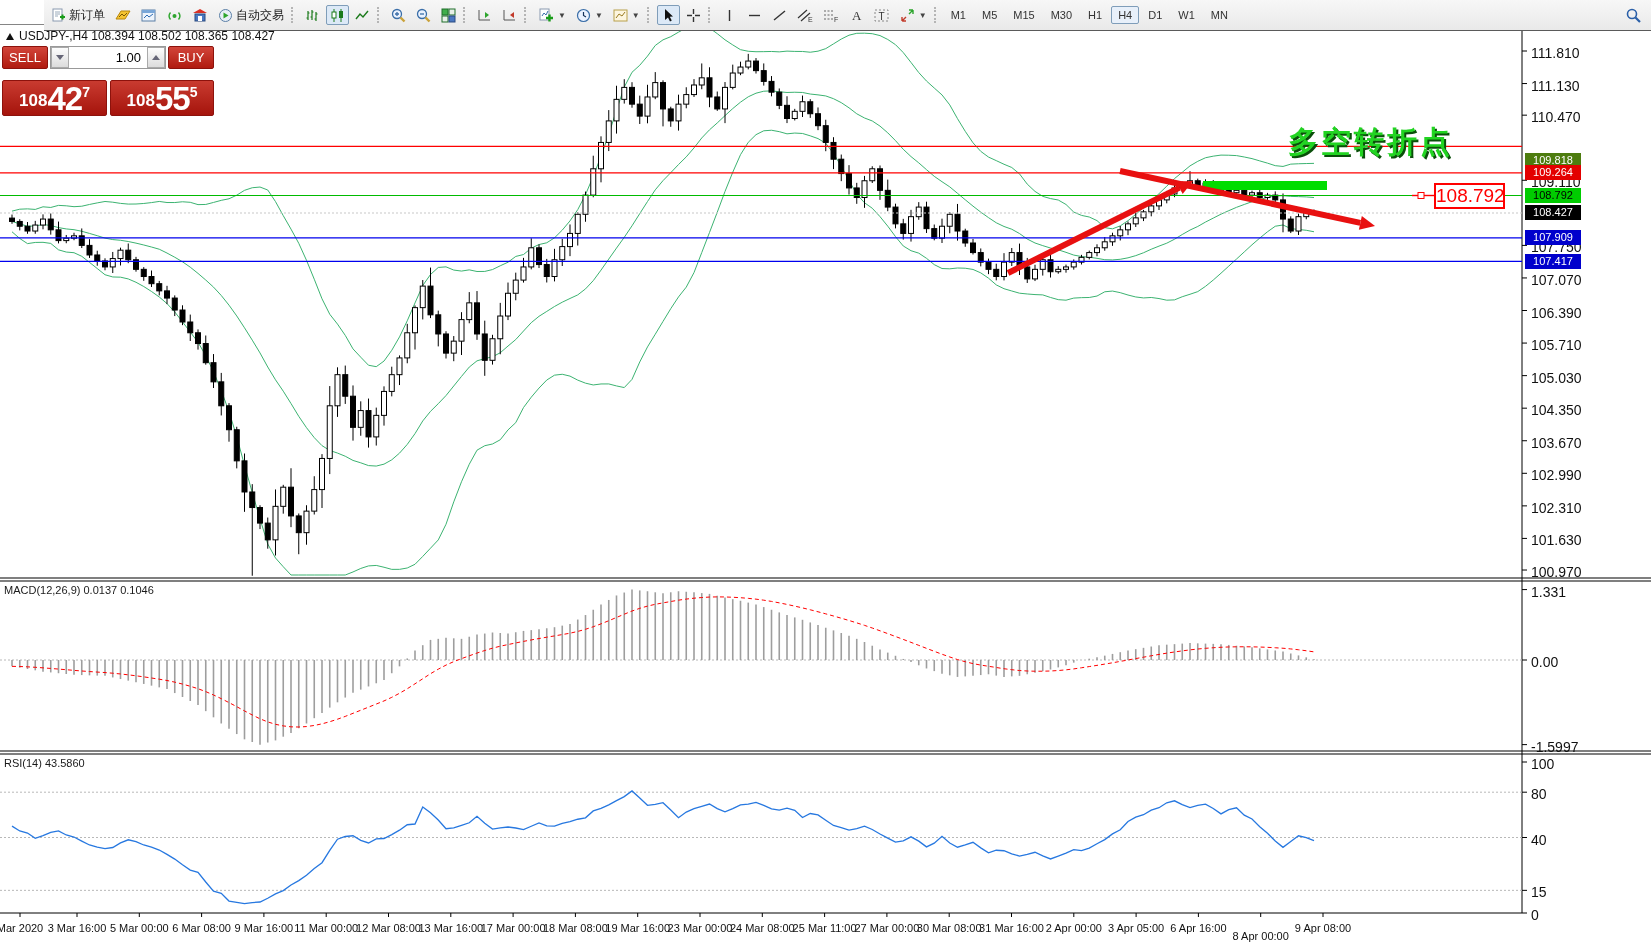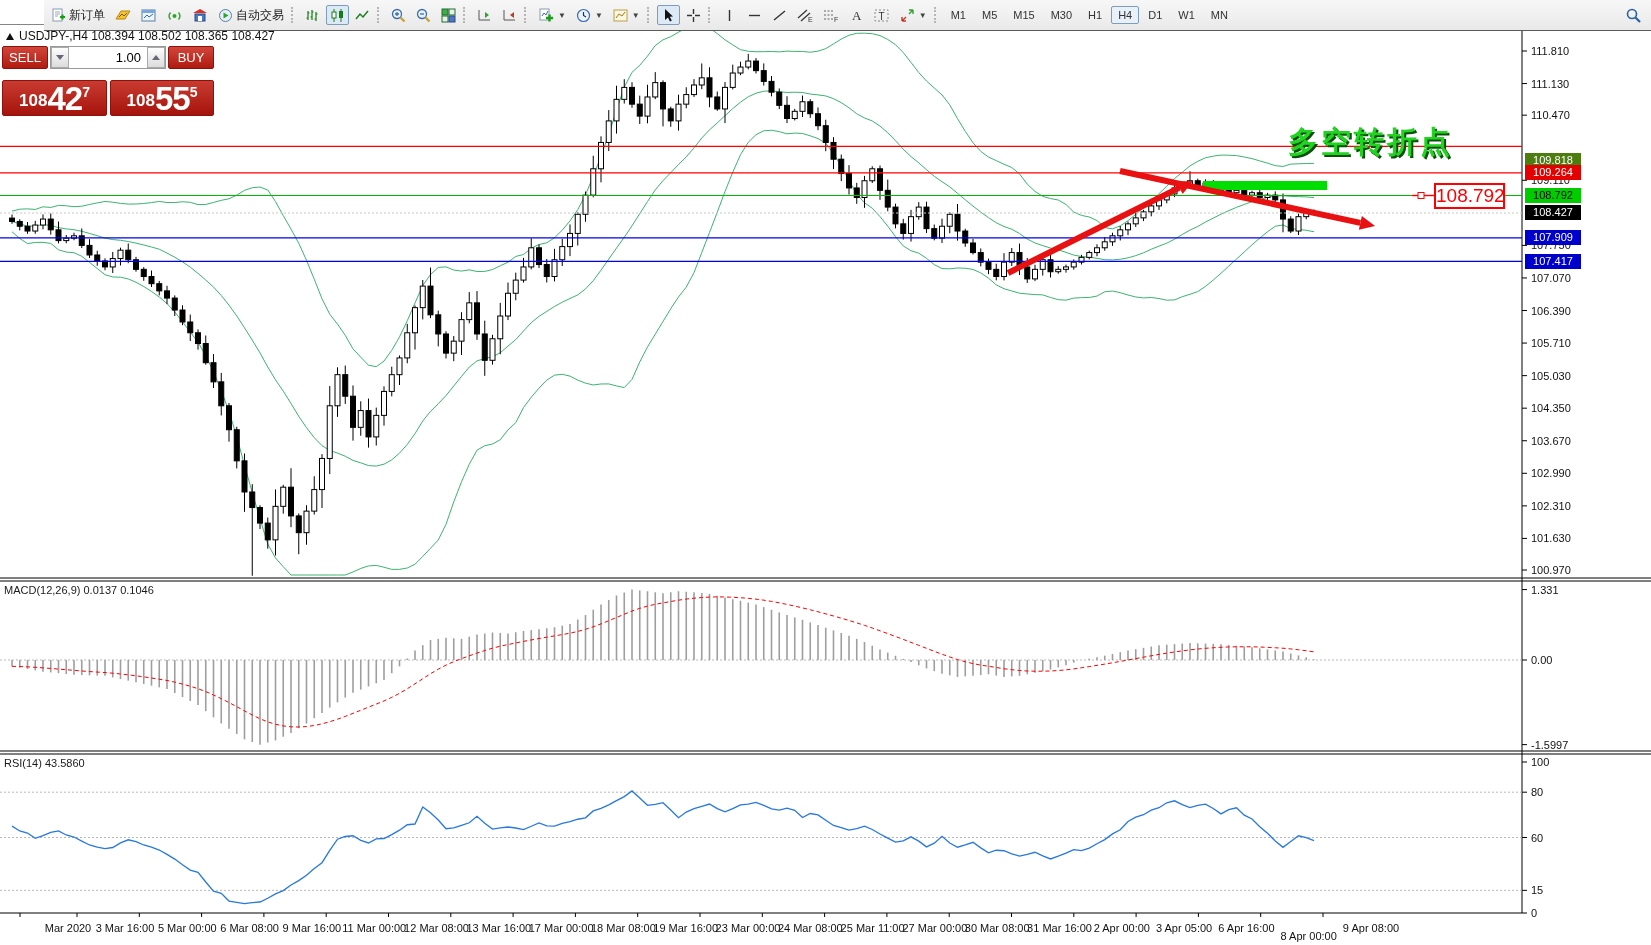--- a/index.html
+++ b/index.html
@@ -58,24 +58,24 @@
   .macd-label { top:584px; } .rsi-label { top:757px; }
 
   .cn-note { position:absolute; left:1288px; top:122px; z-index:8; font-size:30px;
     font-weight:bold; color:#22d422; letter-spacing:3px;
     text-shadow:2px 2px 0 #0a4f0a; white-space:nowrap; }
   .price-box { position:absolute; left:1434px; top:183px; width:71px; height:26px;
     border:2px solid #ff0000; background:#fff; color:#ff0000; font-size:19px;
     text-align:center; line-height:22px; z-index:8; }
 
   .y-axis-area { position:absolute; left:1523px; top:24px; width:128px; height:890px; z-index:4; }
-  .ytick { position:absolute; left:8px; font-size:11px; color:#111; }
+  .ytick { position:absolute; left:8px; font-size:14px; color:#111; }
   .badge { position:absolute; left:2px; width:56px; height:15px; font-size:11px;
     text-align:center; line-height:15px; z-index:6; }
-  .x-axis-area { position:absolute; left:0; top:916px; width:1522px; height:26px; z-index:4;margin-left:48px; }
+  .x-axis-area { position:absolute; left:0; top:916px; width:1522px; height:26px; z-index:4; }
   .xtick { position:absolute; top:8px; font-size:11px; color:#111; transform:translateX(-50%); white-space:nowrap; }
 </style>
 </head>
 <body>
 
 <div id="app">
   <svg id="csvg" width="1651" height="945">
       <g>
         <line x1="0" y1="578" x2="1651" y2="578" stroke="#000" stroke-width="1.2"></line>
         <line x1="0" y1="581" x2="1651" y2="581" stroke="#000" stroke-width="1.2"></line>
@@ -996,21 +996,21 @@
       <div class="ytick" style="top: 410.743px;">103.670</div>
       <div class="ytick" style="top: 443.302px;">102.990</div>
       <div class="ytick" style="top: 475.86px;">102.310</div>
       <div class="ytick" style="top: 508.418px;">101.630</div>
       <div class="ytick" style="top: 540.019px;">100.970</div>
       <div class="ytick" style="top: 559.59px;">1.331</div>
       <div class="ytick" style="top: 630px;">0.00</div>
       <div class="ytick" style="top: 714.624px;">-1.5997</div>
       <div class="ytick" style="top: 732px;">100</div>
       <div class="ytick" style="top: 762.2px;">80</div>
-      <div class="ytick" style="top: 807.5px;">60</div>
+      <div class="ytick" style="top: 807.5px;">40</div>
       <div class="ytick" style="top: 860.35px;">15</div>
       <div class="ytick" style="top: 883px;">0</div>
     </div>
   <div class="x-axis-area" id="xaxis">
       <div class="xtick" style="left: 20px; top: 6px;">Mar 2020</div>
       <div class="xtick" style="left: 77px; top: 6px;">3 Mar 16:00</div>
       <div class="xtick" style="left: 139.3px; top: 6px;">5 Mar 00:00</div>
       <div class="xtick" style="left: 201.6px; top: 6px;">6 Mar 08:00</div>
       <div class="xtick" style="left: 263.9px; top: 6px;">9 Mar 16:00</div>
       <div class="xtick" style="left: 326.2px; top: 6px;">11 Mar 00:00</div>

